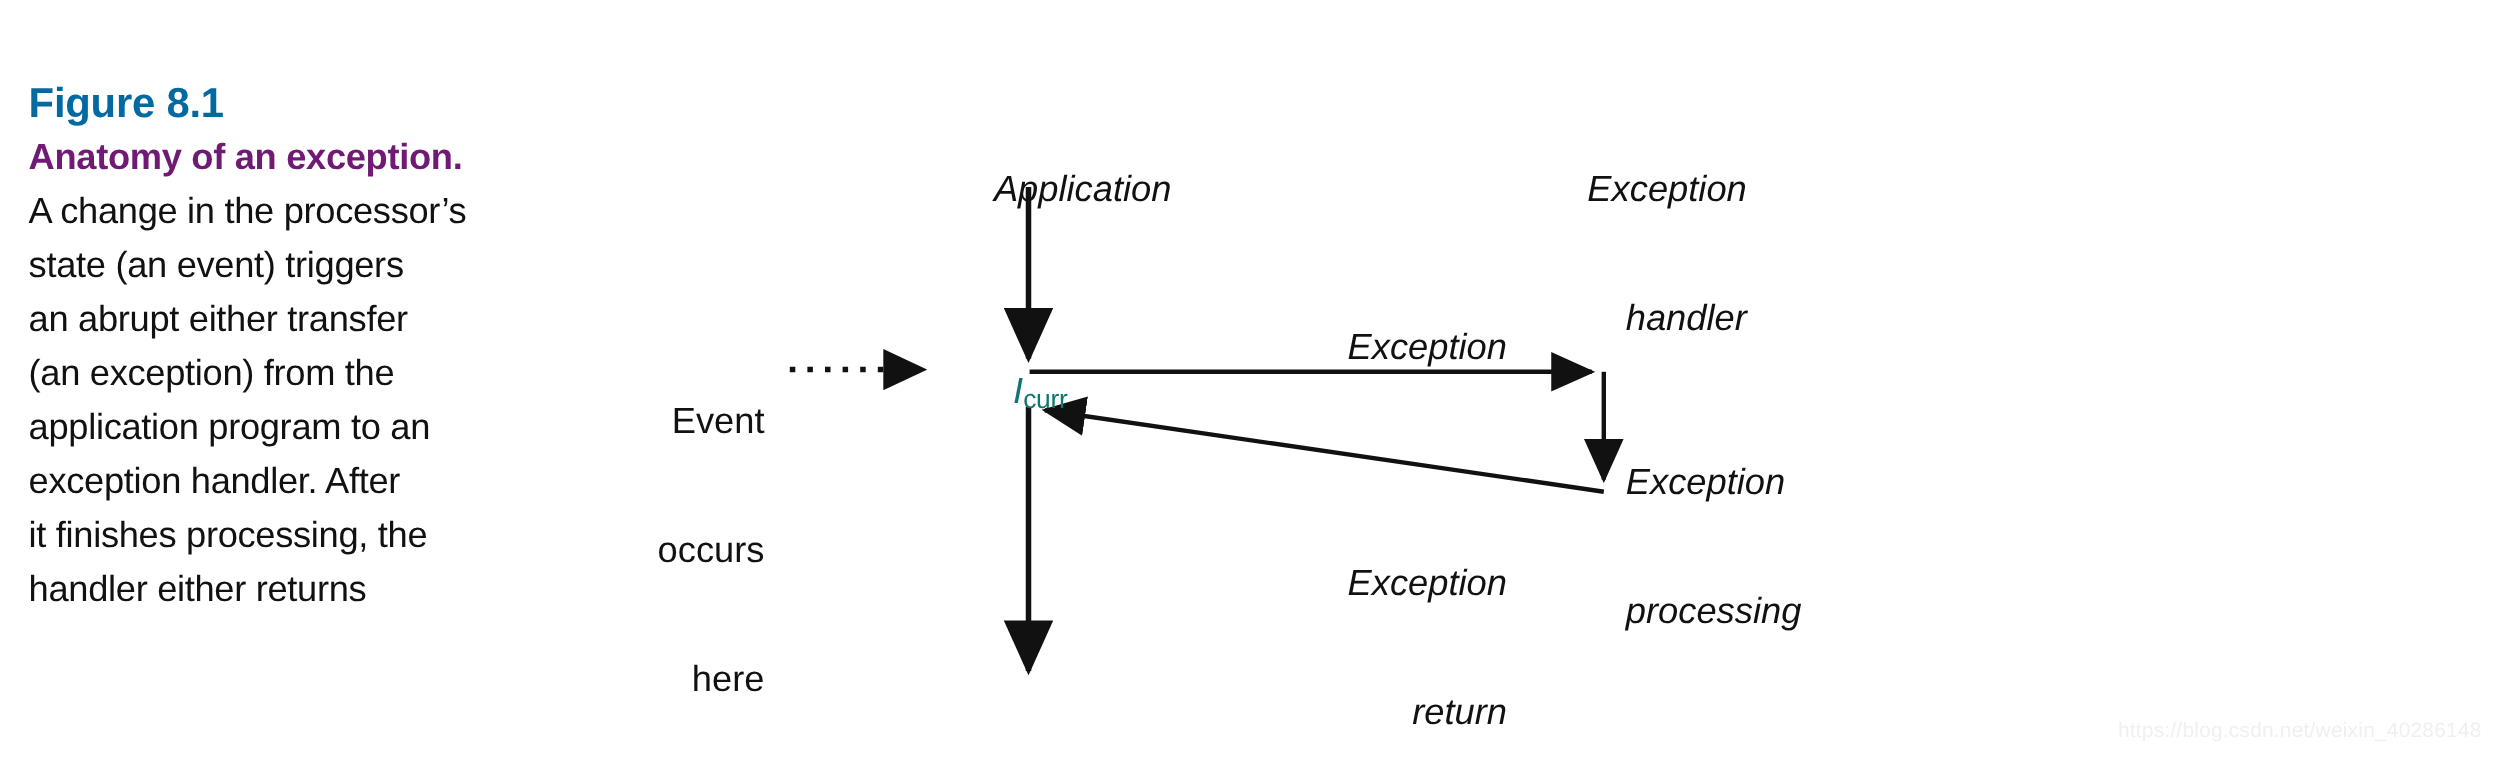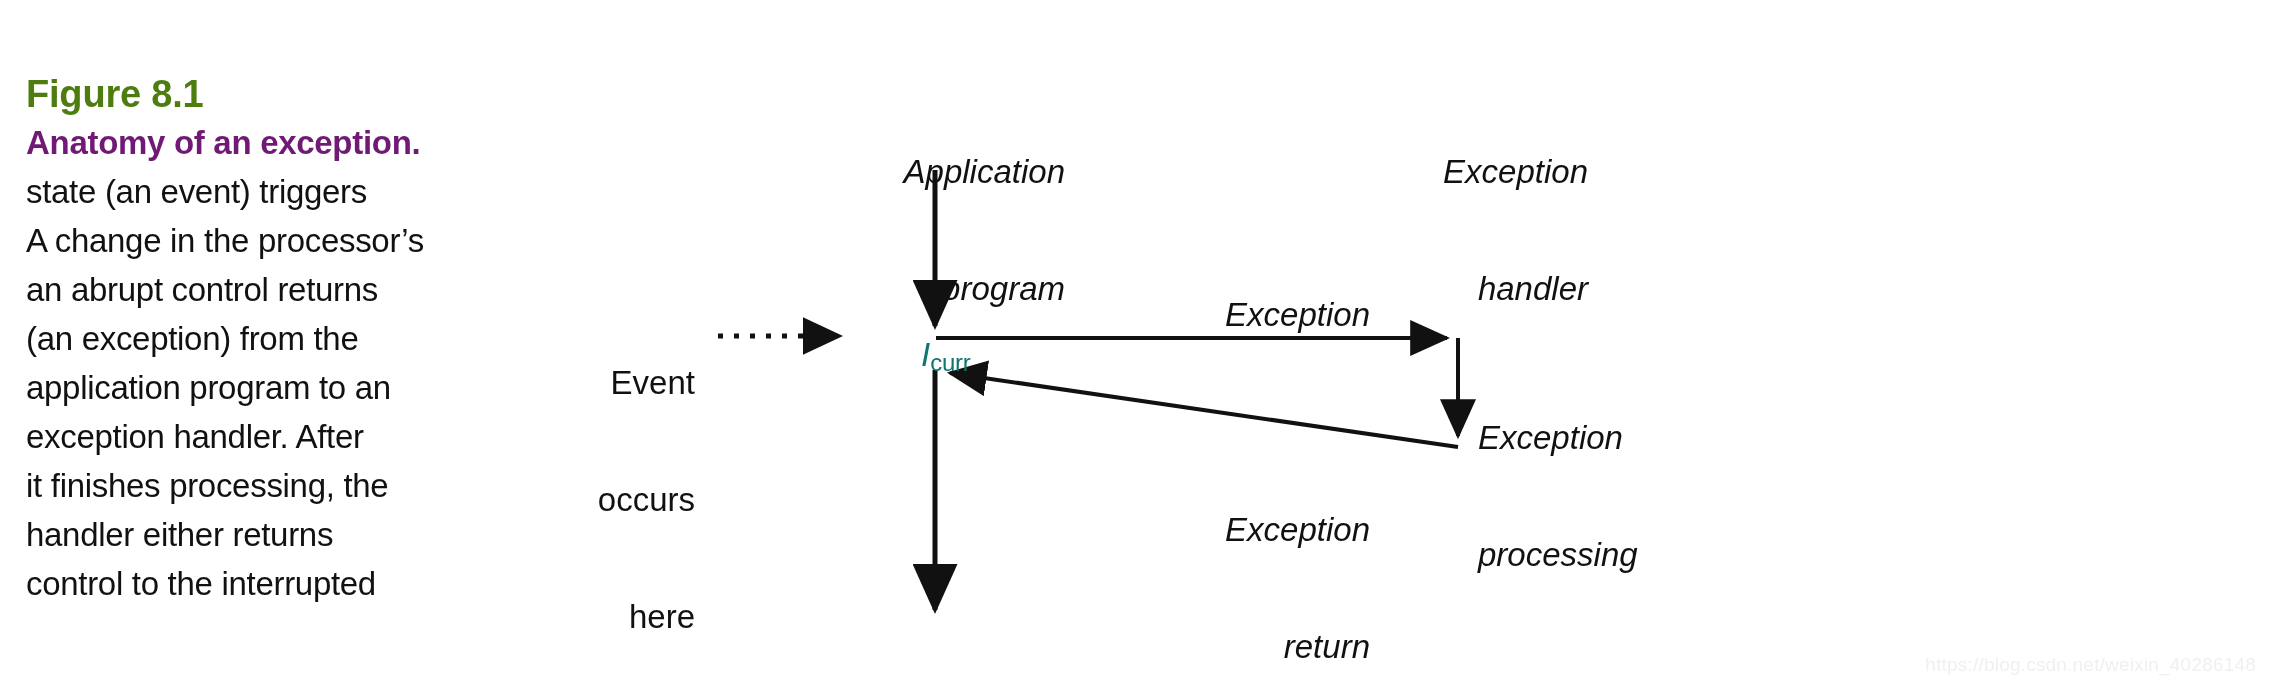--- a/index.html
+++ b/index.html
@@ -17,21 +17,21 @@
   }
 
   
   #caption {
     position: absolute;
     left: 26px;
     top: 70px;
     width: 480px;
   }
   #fig-number {
-    color: #4d7c0f;
+    color: #0369a1;
     font-weight: bold;
     font-size: 38px;
     line-height: 48px;
     letter-spacing: -0.2px;
   }
   #fig-title {
     color: #701a75;
     font-weight: bold;
     font-size: 33px;
     line-height: 49px;
@@ -104,29 +104,28 @@
 </style>
 </head>
 <body>
 
 <div id="page">
 
   <div id="caption">
     <div id="fig-number">Figure 8.1</div>
     <div id="fig-title">Anatomy of an exception.</div>
     <div id="fig-body">
+      <span class="ln">A change in the processor’s</span>
       <span class="ln">state (an event) triggers</span>
-      <span class="ln">A change in the processor’s</span>
-      <span class="ln">an abrupt control returns</span>
+      <span class="ln">an abrupt either transfer</span>
       <span class="ln">(an exception) from the</span>
       <span class="ln">application program to an</span>
       <span class="ln">exception handler. After</span>
       <span class="ln">it finishes processing, the</span>
       <span class="ln">handler either returns</span>
-      <span class="ln">control to the interrupted</span>
     </div>
   </div>
 
   <div id="diagram">
 
     <svg width="2274" height="692" viewBox="0 0 2274 692">
       <defs>
         <marker id="ah" markerWidth="10" markerHeight="9" refX="9.2" refY="4.5" orient="auto" markerUnits="strokeWidth">
           <path d="M0,0 L10,4.5 L0,9 z" fill="#111111"></path>
         </marker>
@@ -143,21 +142,20 @@
 
       <line x1="1458" y1="338" x2="1458" y2="436" stroke="#111111" stroke-width="4" marker-end="url(#ah)"></line>
 
       <line x1="1458" y1="447" x2="950" y2="373" stroke="#111111" stroke-width="4" marker-end="url(#ah)"></line>
 
       <line x1="935" y1="370" x2="935" y2="610" stroke="#111111" stroke-width="5" marker-end="url(#ah)"></line>
     </svg>
 
     <div class="dlabel ctr" style="left:805px; top:74px; width:260px;">
       <div>Application</div>
-      <div>program</div>
     </div>
 
     <div class="dlabel ctr" style="left:1328px; top:74px; width:260px;">
       <div>Exception</div>
       <div>handler</div>
     </div>
 
     <div class="dlabel upright rt" style="left:430px; top:285px; width:265px;">
       <div>Event</div>
       <div>occurs</div>

